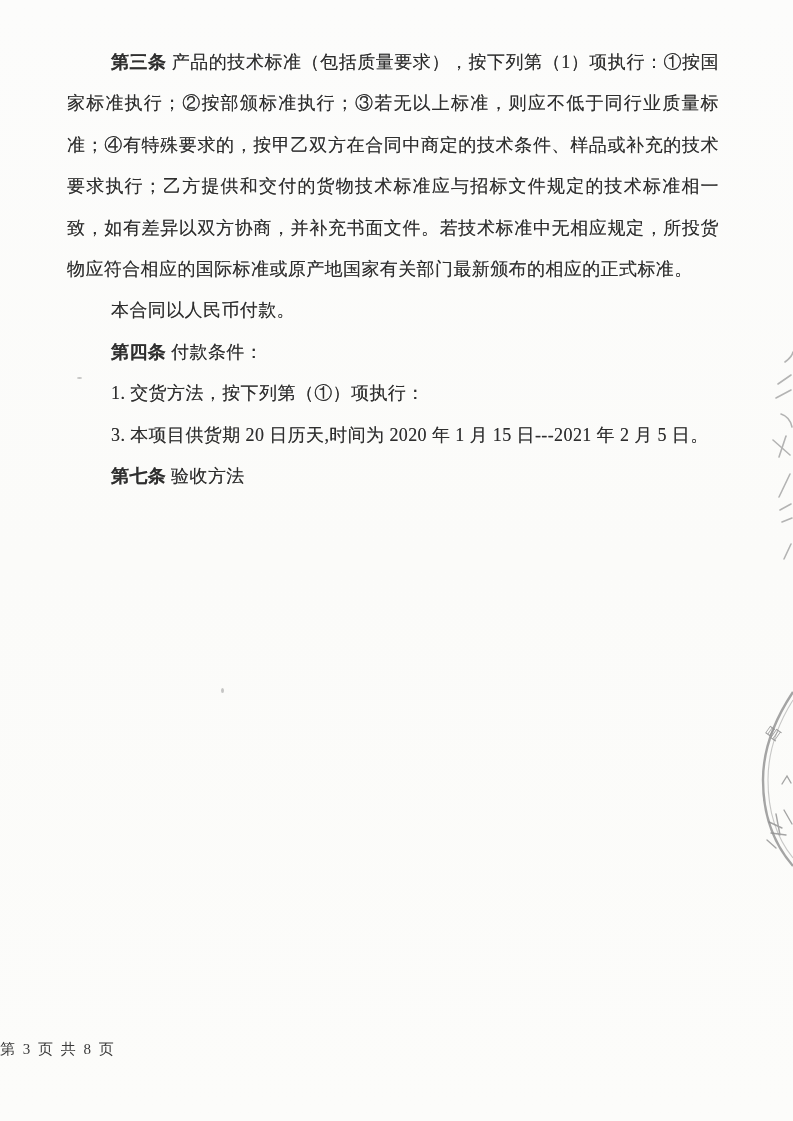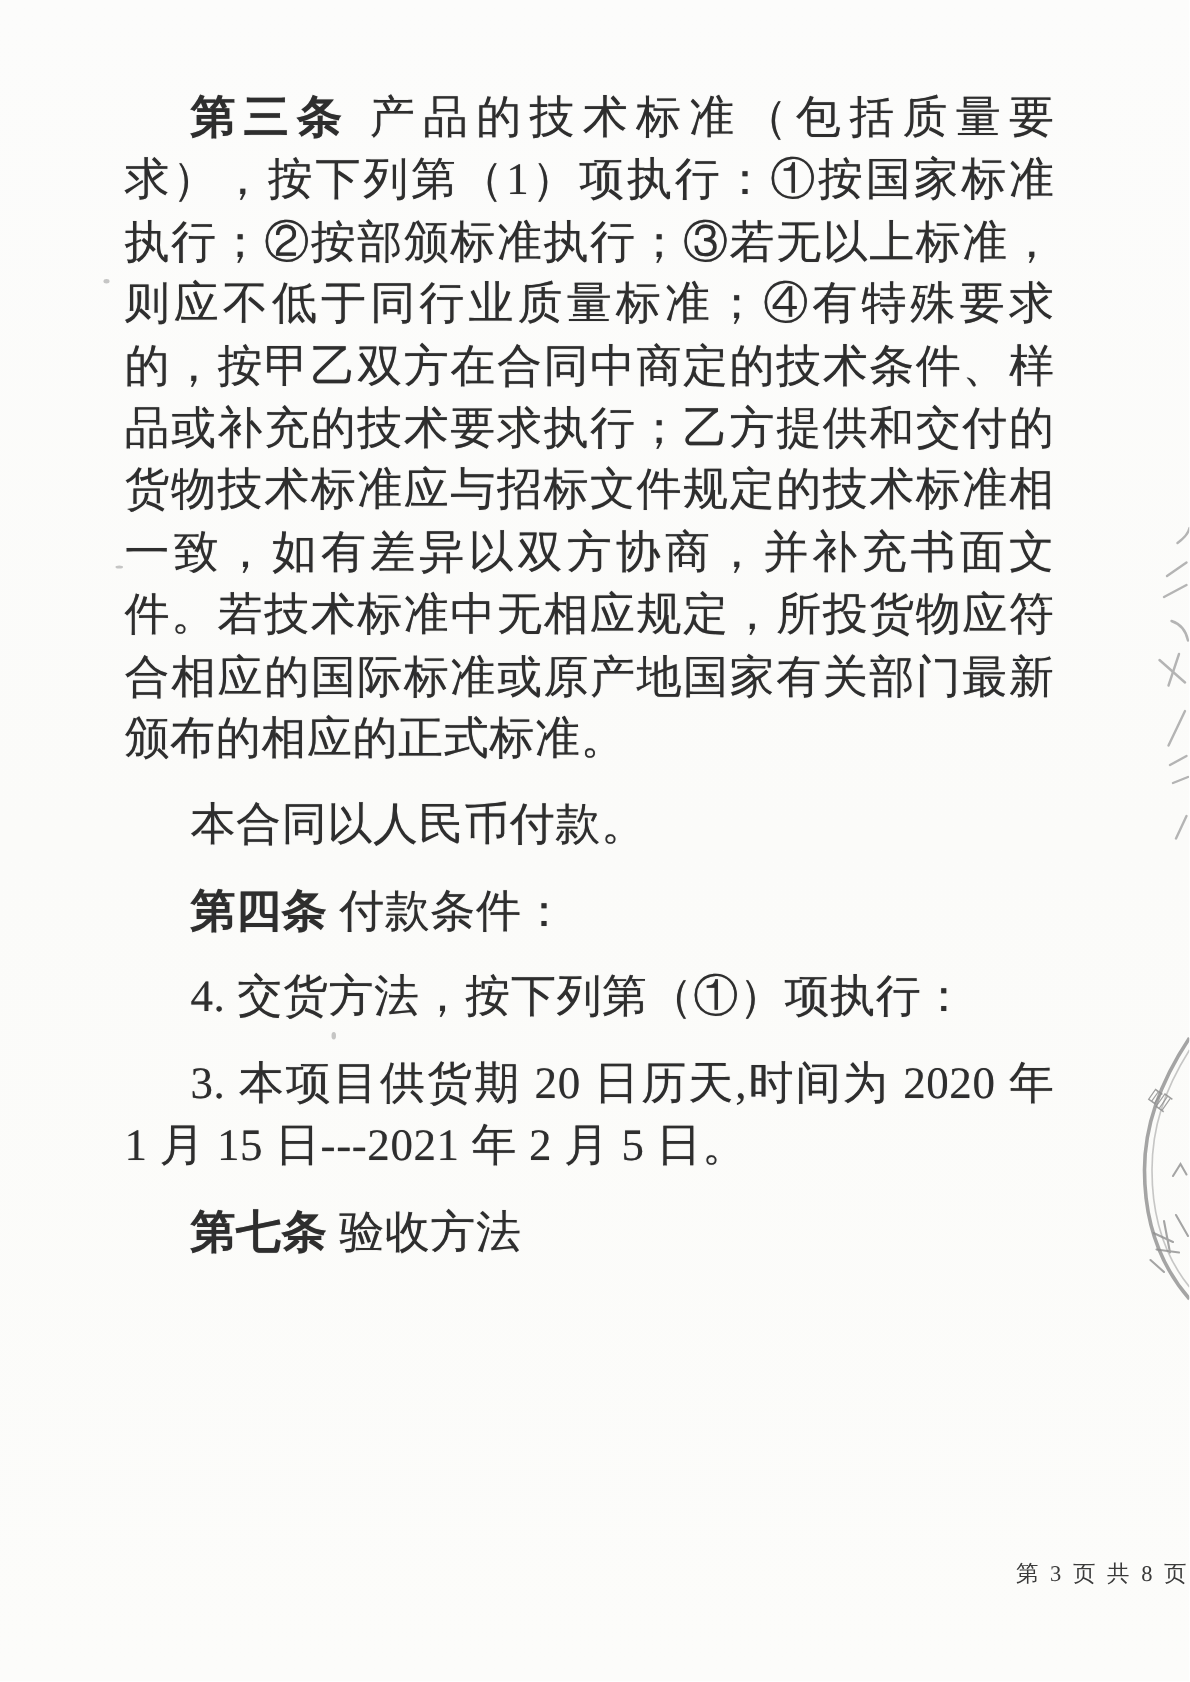--- a/index.html
+++ b/index.html
@@ -14,35 +14,35 @@
     position: absolute; left: 0; top: 0;
     width: 793px; height: 1121px;
     background: linear-gradient(180deg, #fcfcfb 0%, #fbfbf9 50%, #fcfcfa 100%);
   }
   .content {
     position: absolute;
     left: 67px; top: 42px; width: 652px;
     color: #2e2e2e;
   }
   .content p {
-    margin: 16px;
-    font-size: 30px;
+    margin: 0;
+    font-size: 18px;
     line-height: 41.4px;
     text-align: justify;
     text-justify: inter-ideograph;
     text-indent: 44px;
     letter-spacing: 0.4px;
     text-shadow: 0 0 0.5px rgba(40,40,40,0.55);
   }
   .content p.gap-before { margin-top: 8px; }
   .content p strong { font-weight: 700; }
   .footer {
     position: absolute;
     left: 0; top: 1040px; width: 793px;
-    text-align: right;
+    text-align: left;
     font-size: 15px;
     letter-spacing: 2px;
     color: #3a3a3a;
   }
   .edge-marks {
     position: absolute;
     left: 755px; top: 340px;
     width: 38px; height: 540px;
     pointer-events: none;
   }
@@ -55,21 +55,21 @@
 </style>
 </head>
 <body>
 
 <div class="page">
 
   <div class="content" id="paragraphs">
       <p><strong>第三条</strong> 产品的技术标准（包括质量要求），按下列第（1）项执行：①按国家标准执行；②按部颁标准执行；③若无以上标准，则应不低于同行业质量标准；④有特殊要求的，按甲乙双方在合同中商定的技术条件、样品或补充的技术要求执行；乙方提供和交付的货物技术标准应与招标文件规定的技术标准相一致，如有差异以双方协商，并补充书面文件。若技术标准中无相应规定，所投货物应符合相应的国际标准或原产地国家有关部门最新颁布的相应的正式标准。</p>
       <p>本合同以人民币付款。</p>
       <p><strong>第四条</strong> 付款条件：</p>
-      <p>4. 交货方法，按下列第（①）项执行：</p>
+      <p>1. 交货方法，按下列第（①）项执行：</p>
       <p>3. 本项目供货期 20 日历天,时间为 2020 年 1 月 15 日---2021 年 2 月 5 日。</p>
       <p><strong>第七条</strong> 验收方法</p>
     </div>
 
   <div class="footer">第 3 页 共 8 页</div>
 
   <div class="speck" style="left:69px; top:186px; width:4px; height:3px;"></div>
   <div class="speck" style="left:77px; top:377px; width:5px; height:2px;"></div>
   <div class="speck" style="left:221px; top:688px; width:3px; height:5px;"></div>
 

